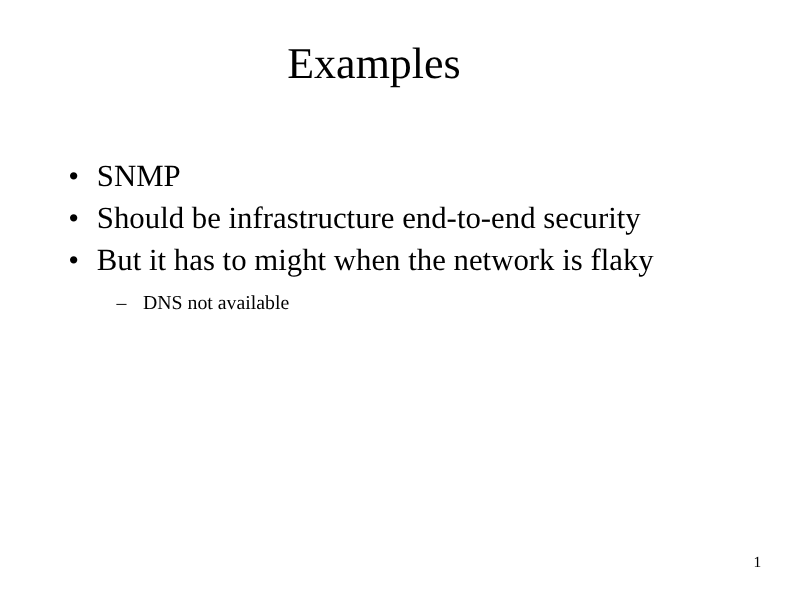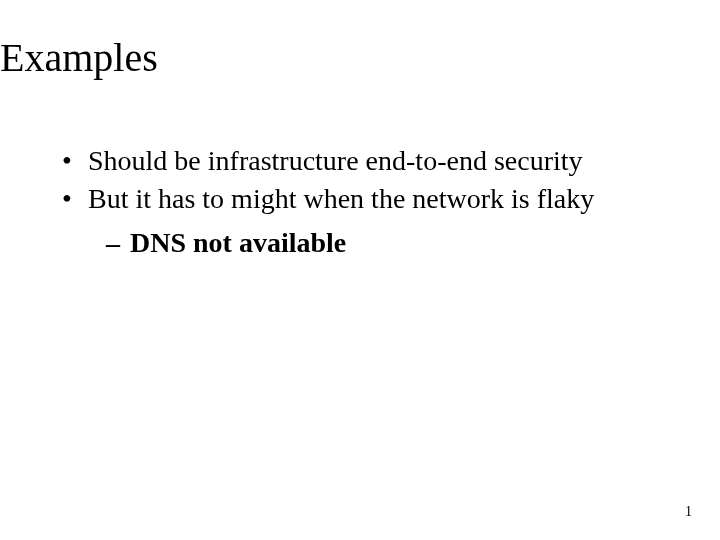--- a/index.html
+++ b/index.html
@@ -15,20 +15,21 @@
     position: relative;
     width: 720px;
     height: 540px;
     box-sizing: border-box;
   }
   .title {
     position: absolute;
     top: 34px;
     left: 0;
     width: 680px;
+    text-align: center;
     font-size: 40px;
     font-weight: normal;
   }
   .body {
     position: absolute;
     top: 144px;
     left: 60px;
     width: 612px;
     font-size: 28px;
     line-height: 1.22;
@@ -48,23 +49,22 @@
     position: absolute;
     left: 2px;
     top: 0;
     font-size: 28px;
     line-height: 1.22;
   }
   ul.level2 {
     list-style: none;
     margin: 10px 0 0 0;
     padding: 0 0 0 18px;
-    font-size: 28px;
+    font-size: 18px;
     line-height: 1.24;
-    font-weight: bold;
   }
   ul.level2 > li {
     position: relative;
     padding-left: 24px;
     margin-bottom: 2px;
   }
   ul.level2 > li::before {
     content: "–";
     position: absolute;
     left: 0;
@@ -79,20 +79,23 @@
 </style>
 </head>
 <body>
 
 <div class="slide">
   <div class="title">Examples</div>
 
   <div class="body">
     <ul class="level1">
       <li>
+        <span>SNMP</span>
+      </li>
+      <li>
         <span>Should be infrastructure end-to-end security</span>
       </li>
       <li>
         <span>But it has to might when the network is flaky</span>
         <ul class="level2">
           <li>
             <span>DNS not available</span>
           </li>
         </ul>
       </li>

